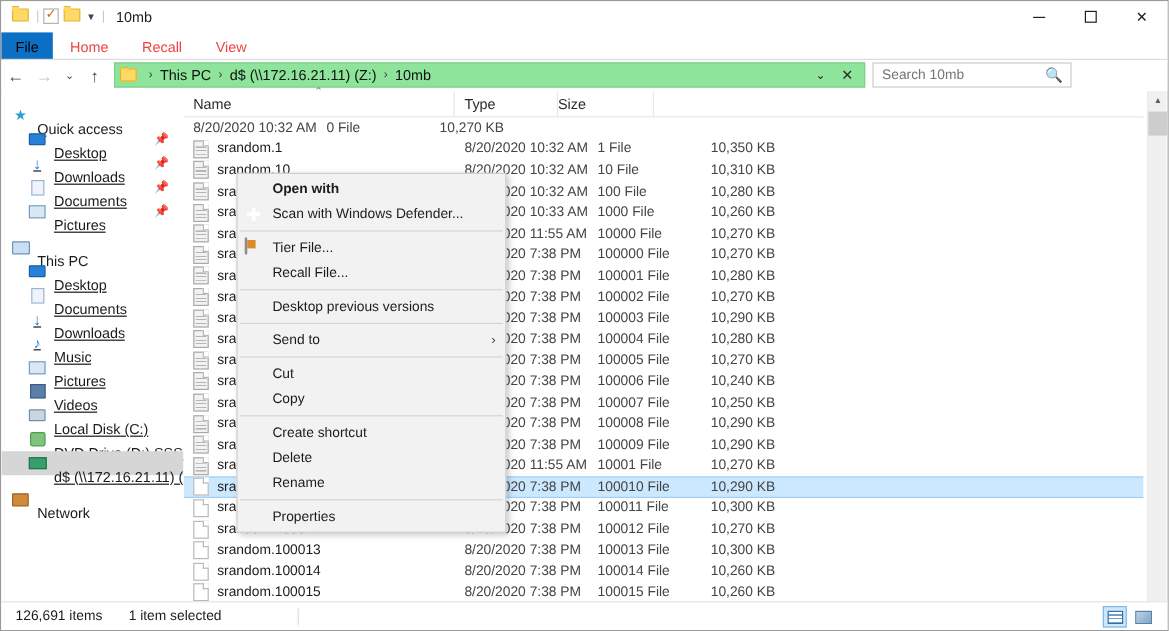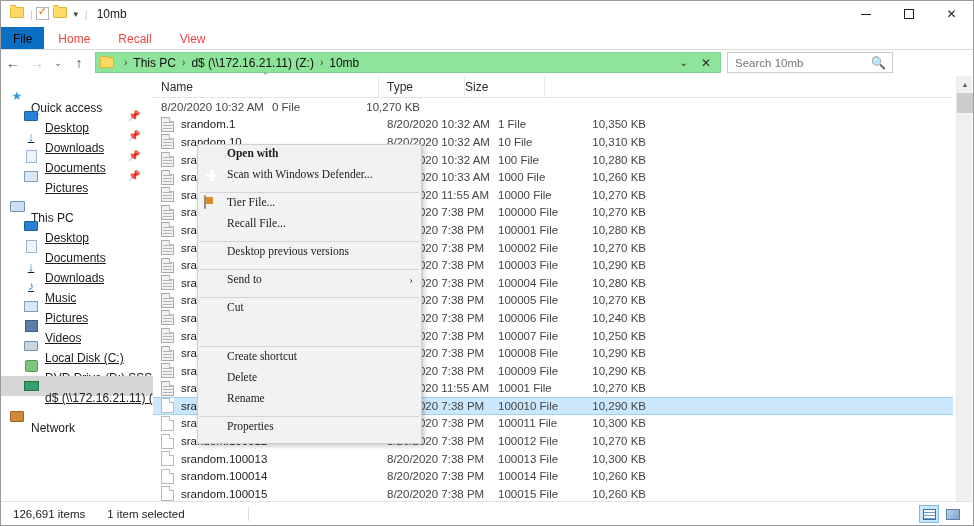--- a/index.html
+++ b/index.html
@@ -337,25 +337,24 @@
   .ctxmenu {
     position: absolute; left: 196px; top: 143px;
     width: 225px;
     background: #f2f2f2;
     border: 1px solid #cfcfcf;
     box-shadow: 2px 2px 5px rgba(0,0,0,0.22);
     padding: 2px 0;
     z-index: 40;
   }
   .ctxitem {
-    display: flex; 
+    display: flex; align-items: center;
     height: 21px; padding-left: 6px;
     font-size: 11.5px; color: #1b1b1b;
     position: relative;
-    font-family: Liberation Serif, serif;
   }
   .ctxitem.bold { font-weight: bold; }
   .ctxicon {
     width: 16px; height: 16px; margin-right: 7px;
     flex: 0 0 16px; position: relative;
   }
   .ctxlabel { flex: 1; }
   .ctxarrow { font-size: 11px; color: #3a3a3a; padding-right: 8px; }
   .ctxsep {
     height: 1px; background: #d4d4d4; margin: 3px 2px;
@@ -805,20 +804,21 @@
         <span class="ctxlabel">Send to</span>
         <span class="ctxarrow">›</span>
       </div>
       <div class="ctxsep"></div>
       <div class="ctxitem">
         <span class="ctxicon"></span>
         <span class="ctxlabel">Cut</span>
       </div>
       <div class="ctxitem">
         <span class="ctxicon"></span>
+        <span class="ctxlabel">Copy</span>
       </div>
       <div class="ctxsep"></div>
       <div class="ctxitem">
         <span class="ctxicon"></span>
         <span class="ctxlabel">Create shortcut</span>
       </div>
       <div class="ctxitem">
         <span class="ctxicon"></span>
         <span class="ctxlabel">Delete</span>
       </div>

